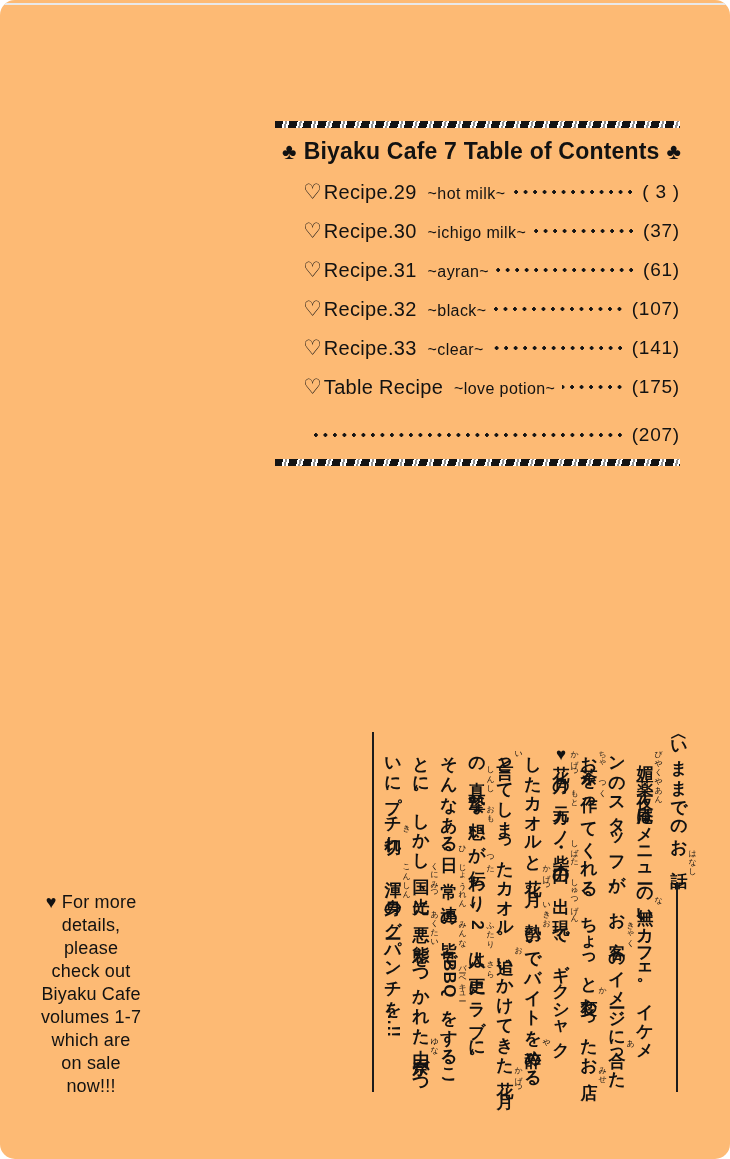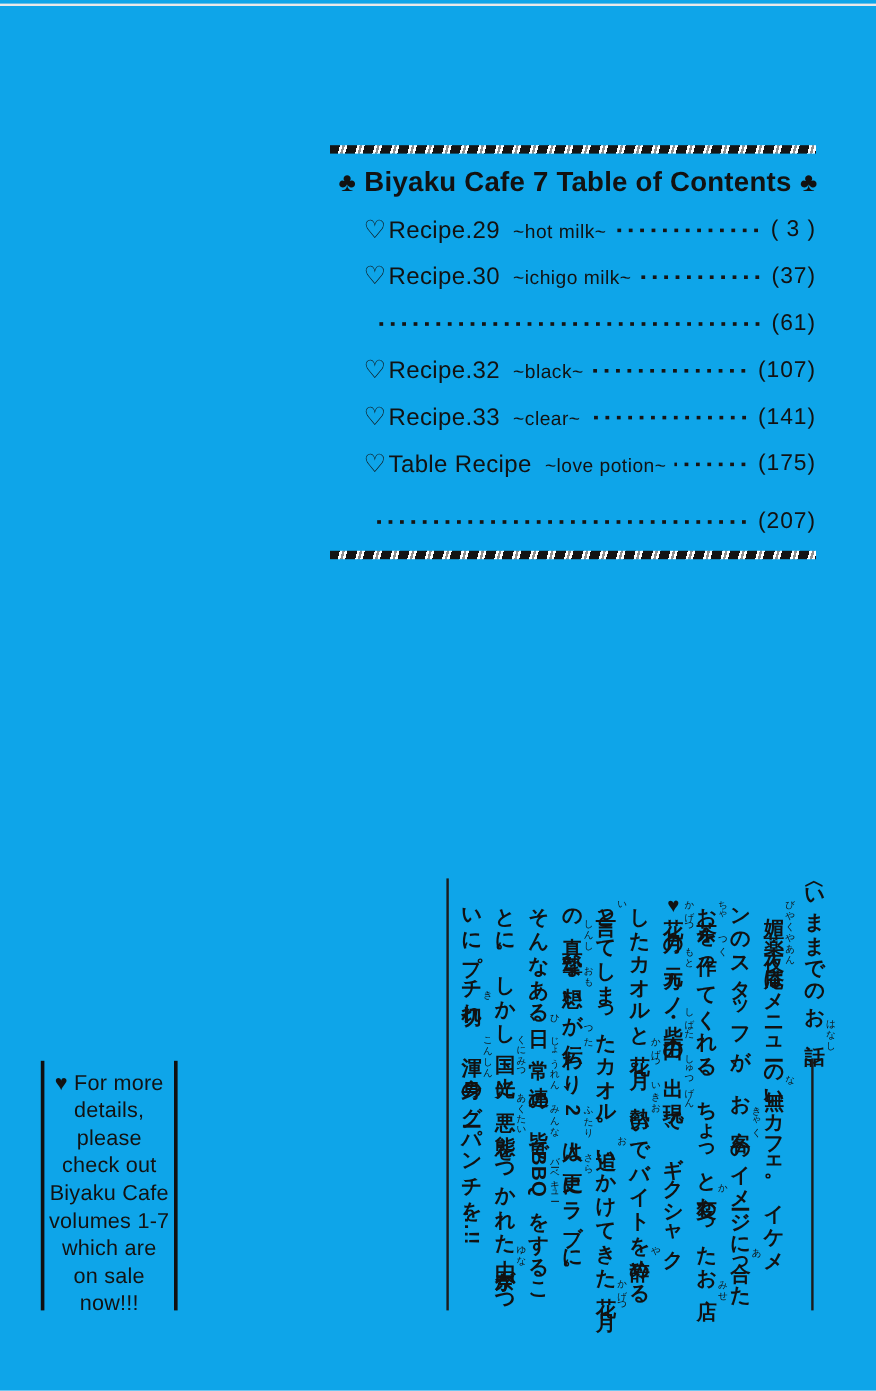--- a/index.html
+++ b/index.html
@@ -1,18 +1,18 @@
 <!DOCTYPE html>
 <html><head>
 <meta charset="utf-8">
 <style>
   html,body{margin:0;padding:0;background:#fff;}
   .page{
-    position:relative;width:730px;height:1159px;background:#0ea5e9;overflow:hidden;
-    font-family:"Liberation Sans","DejaVu Sans",sans-serif;color:#121212;
+    position:relative;width:730px;height:1159px;background:#fdba74;overflow:hidden;
+    font-family:"Liberation Sans","DejaVu Sans",sans-serif;color:#121212;border-radius:15px;
   }
   .edge-line{position:absolute;left:0;top:3px;width:730px;height:2px;background:#e9e9e9;}
 
   
   .toc{position:absolute;left:275px;top:121px;width:405px;}
   .toc-border{
     height:7px;width:100%;
     background:repeating-linear-gradient(105deg,#141414 0 8px,#ffffff 8px 10px,#8f8f8f 10px 12px,#ffffff 12px 14px);
   }
   .toc-border.bottom{margin-top:5px;}
@@ -48,21 +48,21 @@
     position:absolute;top:25px;right:40px;width:280px;height:348px;
     writing-mode:vertical-rl;font-size:17px;font-weight:700;letter-spacing:0.3px;
   }
   .story-col{width:28px;line-height:28px;margin:0;}
   ruby{ruby-position:over;}
   rt{font-size:8px;font-weight:400;letter-spacing:0;}
 
   
   .note{
     position:absolute;left:34px;top:884px;width:114px;height:208px;
-    display:flex;align-items:stretch;
+    display:flex;align-items:stretch;flex-direction:column;
   }
   .note-bar{width:3px;background:#101010;}
   .note-body{
     flex:1;padding-top:7px;text-align:center;
     font-size:18px;line-height:23px;letter-spacing:0.2px;
   }
 </style>
 </head>
 <body>
 
@@ -86,20 +86,23 @@
 
         <div class="toc-row">
           <span class="entry-left">
             <span class="heart">♡</span><span class="entry-name">Recipe.30</span><span class="entry-sub">~ichigo milk~</span>
           </span>
           <span class="leader"></span>
           <span class="entry-page">(37)</span>
         </div>
 
         <div class="toc-row">
+          <span class="entry-left">
+            <span class="heart">♡</span><span class="entry-name">Recipe.31</span><span class="entry-sub">~ayran~</span>
+          </span>
           <span class="leader"></span>
           <span class="entry-page">(61)</span>
         </div>
 
         <div class="toc-row">
           <span class="entry-left">
             <span class="heart">♡</span><span class="entry-name">Recipe.32</span><span class="entry-sub">~black~</span>
           </span>
           <span class="leader"></span>
           <span class="entry-page">(107)</span>

